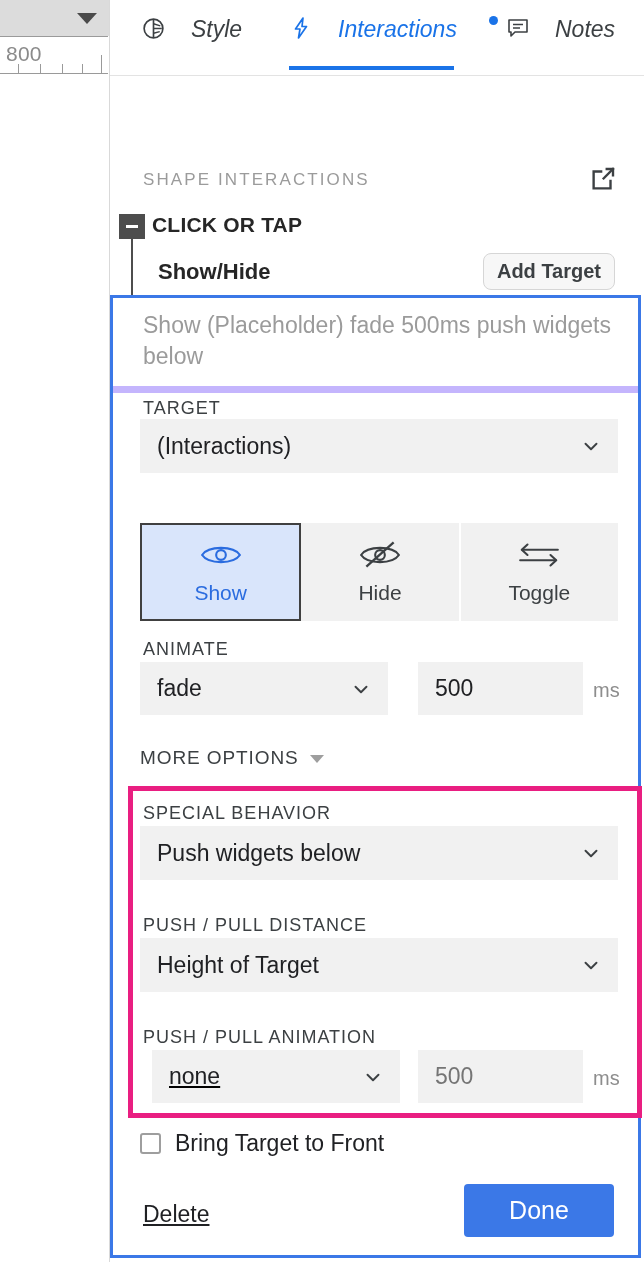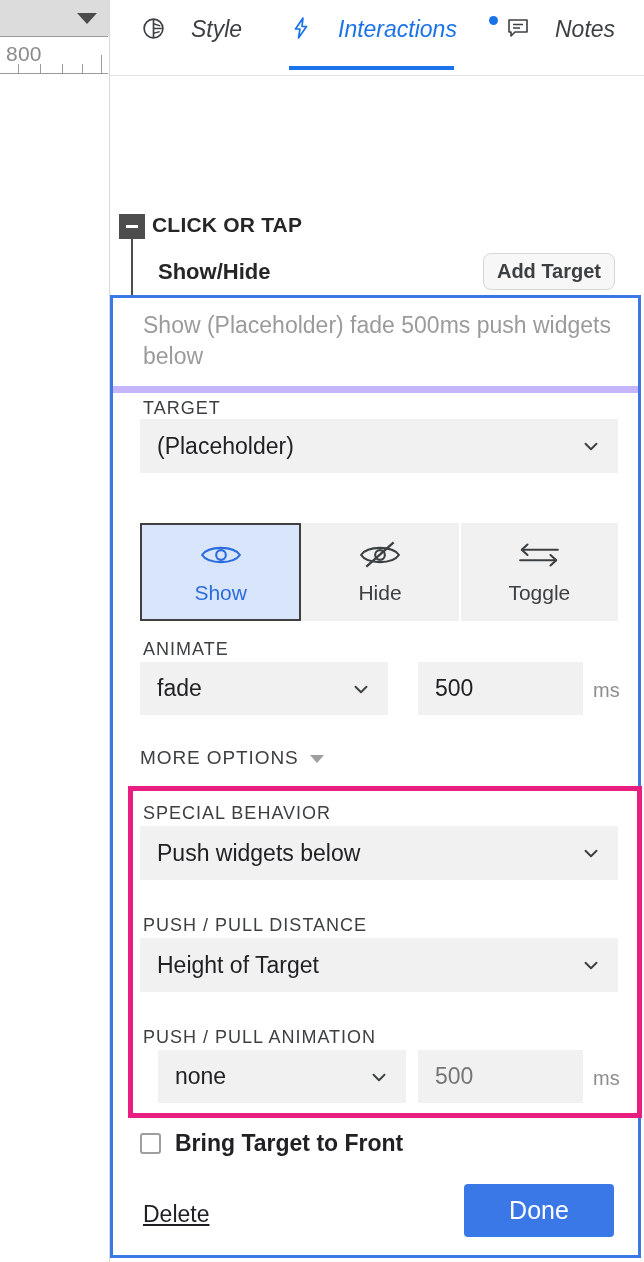--- a/index.html
+++ b/index.html
@@ -348,21 +348,21 @@
     gap: 14px;
     cursor: pointer;
   }
   .check-box {
     width: 21px; height: 21px;
     border: 2px solid #9e9e9e;
     border-radius: 3px;
     box-sizing: border-box;
     background: #ffffff;
   }
-  .check-label { font-size: 23px; color: #202124; font-weight: bold; }
+  .check-label { font-size: 23px; color: #202124; }
 
   .delete-link {
     position: absolute;
     left: 30px; top: 903px;
     font-size: 23px;
     color: #202124;
     text-decoration: underline;
     cursor: pointer;
   }
   .done-btn {
@@ -430,41 +430,51 @@
             <path d="M7 8.5 H17 M7 12 H14" stroke-width="1.4"></path>
           </svg>
         </span>
         <span>Notes</span>
       </div>
 
       <div class="tab-underline"></div>
     </div>
 
 
+    <div class="section-head">
+      <div class="section-head-label">SHAPE INTERACTIONS</div>
+      <div class="popout-icon">
+        <svg width="30" height="30" viewBox="0 0 24 24" fill="none" stroke="#3c4043" stroke-width="1.9" stroke-linecap="square">
+          <path d="M15 4 H20 V9"></path>
+          <path d="M20 4 L12.5 11.5"></path>
+          <path d="M18 13.5 V19.5 H4.5 V6 H10.5"></path>
+        </svg>
+      </div>
+    </div>
 
     <div class="event-head">
       <div class="collapse-box">
         <i></i>
       </div>
       <div class="event-title">CLICK OR TAP</div>
     </div>
     <div class="tree-line"></div>
 
     <div class="case-row">
       <div class="case-title">Show/Hide</div>
       <button class="add-target-btn">Add Target</button>
     </div>
 
     <div class="action-editor">
 
       <div class="action-summary">Show (Placeholder) fade 500ms push widgets below</div>
 
       <div class="field-label" style="left:30px; top:100px;">TARGET</div>
       <div class="select-box" style="left:27px; top:121px; width:478px; height:54px;">
-        <span class="sel-text">(Placeholder)</span>
+        <span class="sel-text">(Interactions)</span>
         <span class="chev">
           <svg width="22" height="22" viewBox="0 0 24 24" fill="none" stroke="#3c4043" stroke-width="2.1" stroke-linecap="round" stroke-linejoin="round">
               <path d="M6 9.5 L12 15.5 L18 9.5"></path>
             </svg>
         </span>
       </div>
 
       <div class="seg-group">
         <div class="seg active">
           <span>
@@ -531,21 +541,21 @@
       <div class="select-box" style="left:27px; top:640px; width:478px; height:54px;">
         <span class="sel-text">Height of Target</span>
         <span class="chev">
           <svg width="22" height="22" viewBox="0 0 24 24" fill="none" stroke="#3c4043" stroke-width="2.1" stroke-linecap="round" stroke-linejoin="round">
               <path d="M6 9.5 L12 15.5 L18 9.5"></path>
             </svg>
         </span>
       </div>
 
       <div class="field-label" style="left:30px; top:729px;">PUSH / PULL ANIMATION</div>
-      <div class="select-box" style="left:45px; top:752px; width:248px; height:53px;">
+      <div class="select-box" style="left:39px; top:752px; width:248px; height:53px;text-decoration:underline;">
         <span class="sel-text">none</span>
         <span class="chev">
           <svg width="22" height="22" viewBox="0 0 24 24" fill="none" stroke="#3c4043" stroke-width="2.1" stroke-linecap="round" stroke-linejoin="round">
               <path d="M6 9.5 L12 15.5 L18 9.5"></path>
             </svg>
         </span>
       </div>
       <input class="txt-box disabled" style="left: 305px; top: 752px; width: 165px; height: 53px;" type="text" placeholder="500">
       <div class="ms-label" style="left:480px; top:769px;">ms</div>
 

